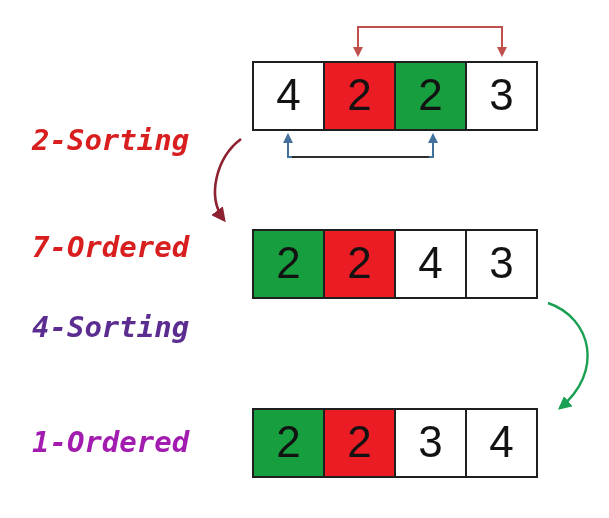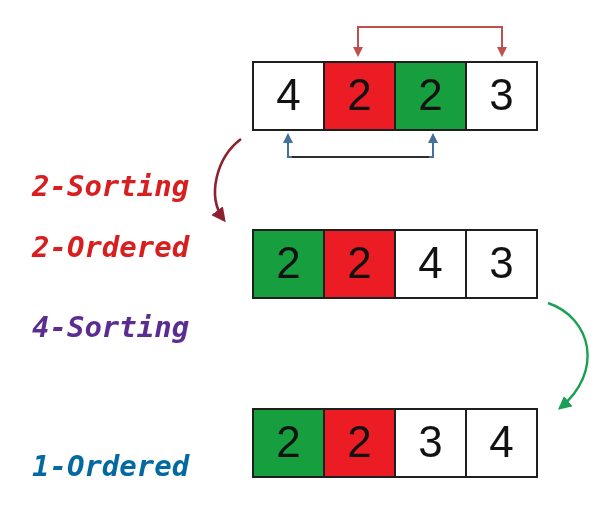--- a/index.html
+++ b/index.html
@@ -55,21 +55,21 @@
     position: absolute;
     left: 32px;
     font-family: "DejaVu Sans Mono", "Liberation Mono", monospace;
     font-style: italic;
     font-weight: 600;
     font-size: 29px;
     line-height: 1.15;
     letter-spacing: 0px;
     white-space: nowrap;
   }
-  .lbl-sorting2 { top: 124px; margin-top: 46px; }
+  .lbl-sorting2 { top: 124px; }
   .lbl-ordered2 { top: 231px; }
   .lbl-sorting1 { top: 311px; }
   .lbl-ordered1 { top: 426px; }
 
   
   .bracket-red   { stroke: var(--bracket-red);  stroke-width: 2;   fill: none; }
   .bracket-blue  { stroke: var(--bracket-blue); stroke-width: 2;   fill: none; }
   .bracket-dark  { stroke: var(--bracket-dark); stroke-width: 2;   fill: none; }
   .curve-maroon  { stroke: var(--arrow-maroon); stroke-width: 2.6; fill: none; }
   .curve-green   { stroke: var(--arrow-green);  stroke-width: 2.4; fill: none; }
@@ -148,17 +148,17 @@
     </div>
     <div class="cell" style="background-color: rgb(255, 255, 255);">
       <span class="digit">3</span>
     </div>
     <div class="cell" style="background-color: rgb(255, 255, 255);">
       <span class="digit">4</span>
     </div>
   </div>
 
   <div class="step-label lbl-sorting2" style="color: rgb(216, 30, 30);">2-Sorting</div>
-  <div class="step-label lbl-ordered2" style="color: rgb(216, 30, 30);">2-Ordered</div>
+  <div class="step-label lbl-ordered2" style="color: rgb(216, 30, 30);">7-Ordered</div>
   <div class="step-label lbl-sorting1" style="color: rgb(92, 45, 145);">4-Sorting</div>
-  <div class="step-label lbl-ordered1" style="color: #0369a1; margin-top: 24px;">1-Ordered</div>
+  <div class="step-label lbl-ordered1" style="color: #a21caf;">1-Ordered</div>
 
 </div>
 
 </body></html>

